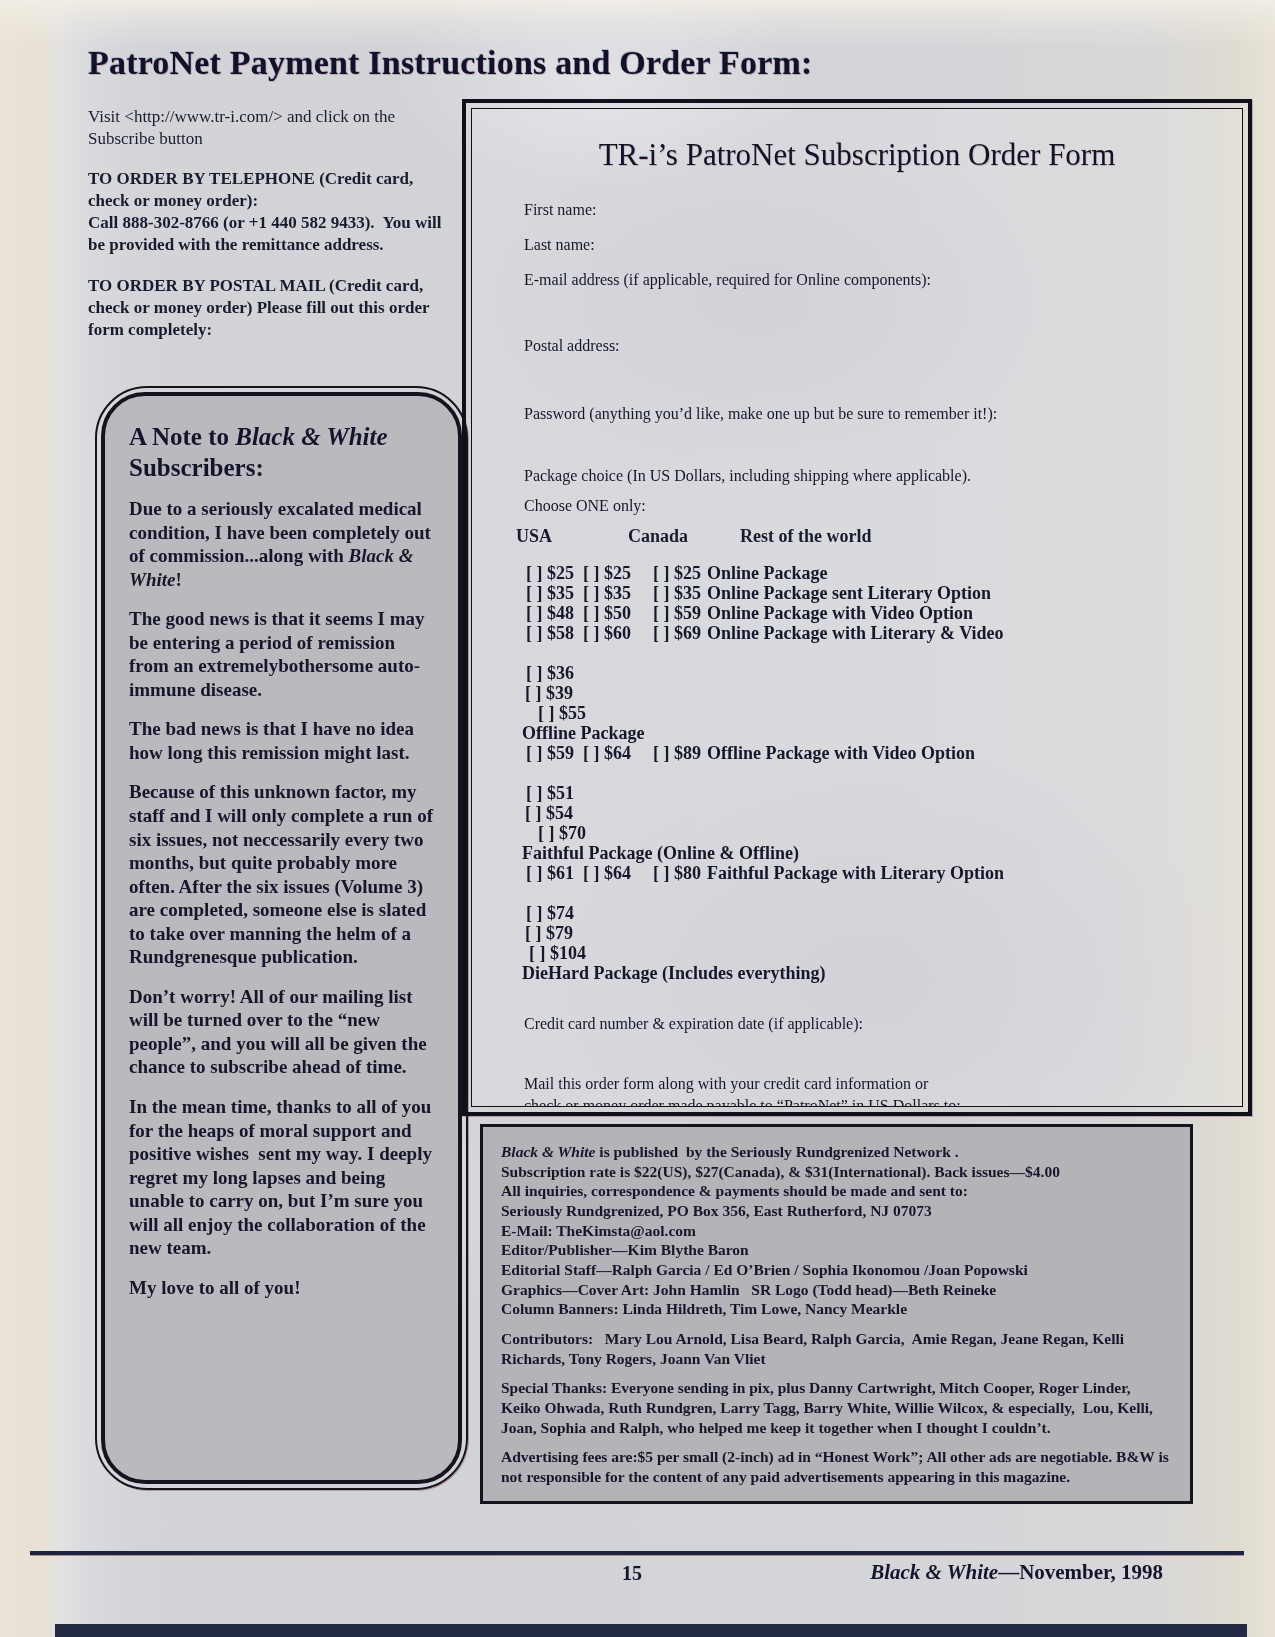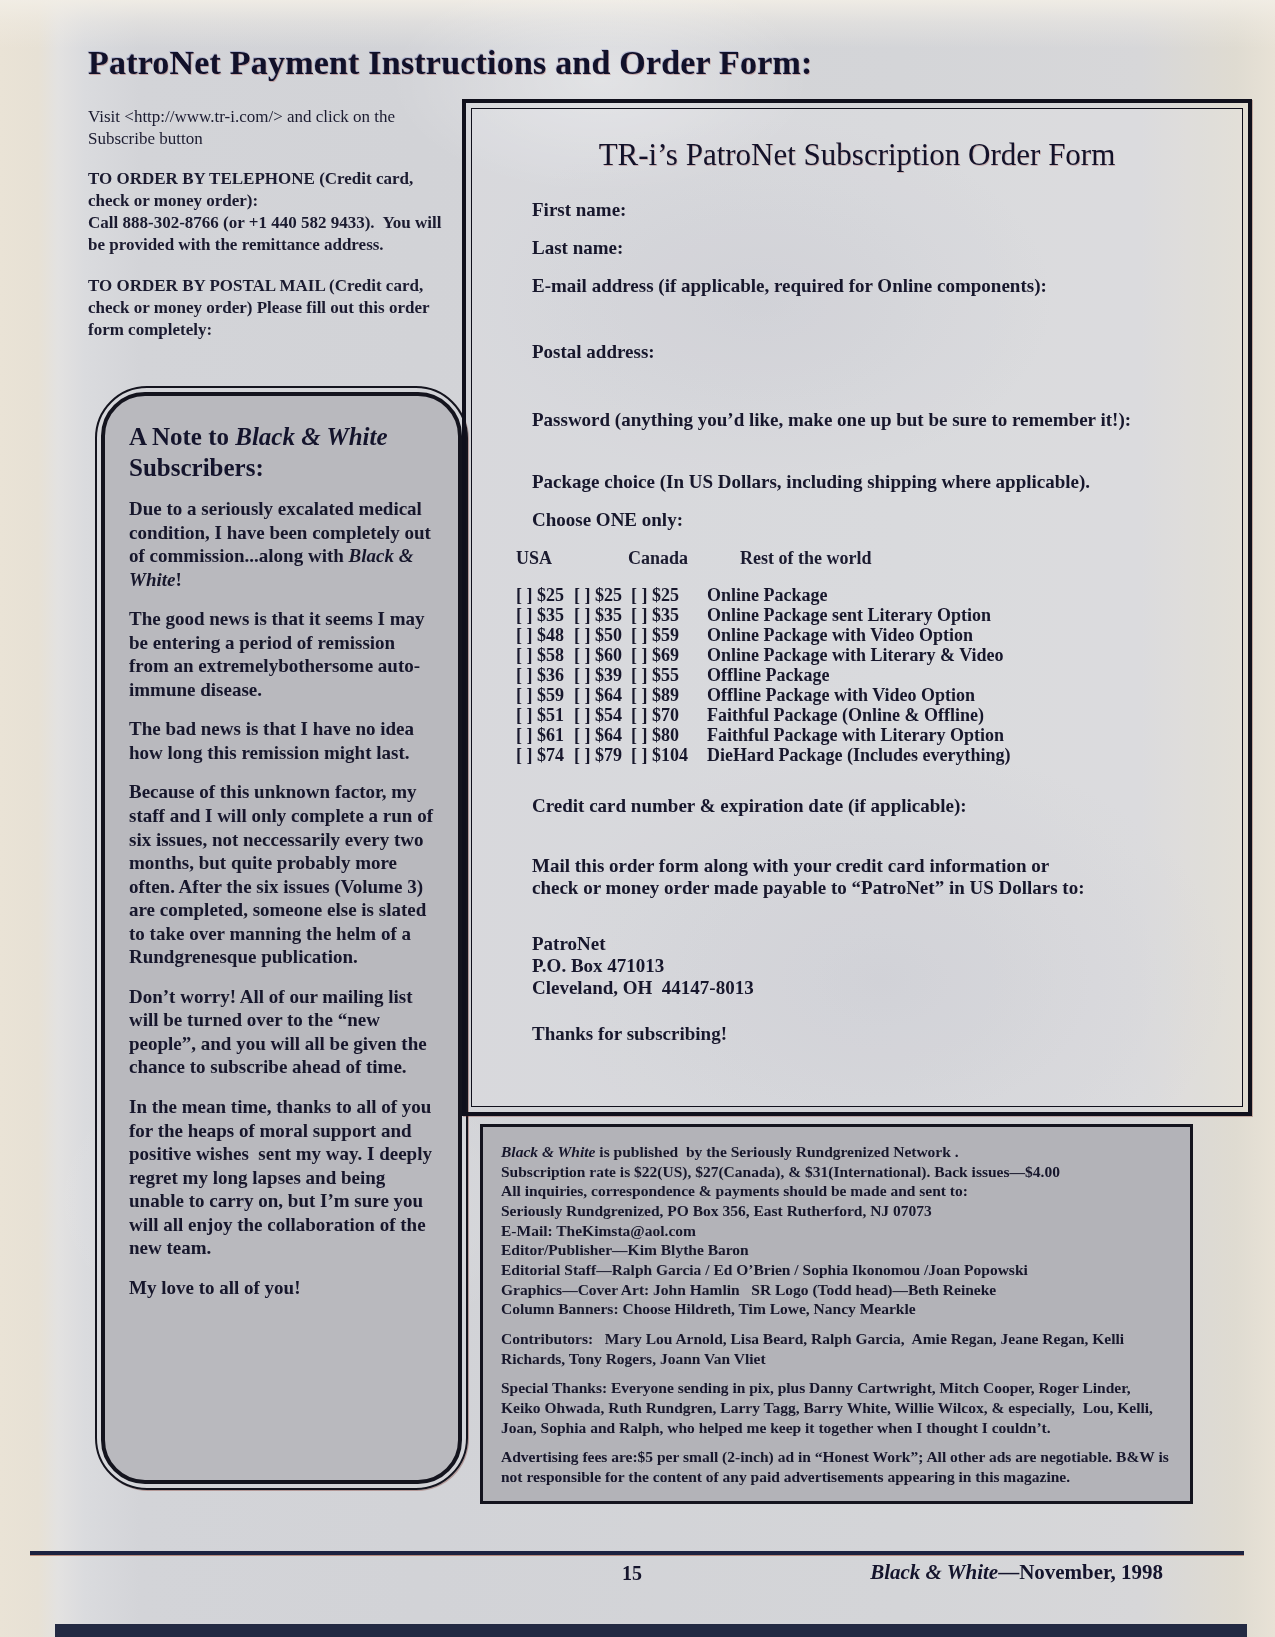--- a/index.html
+++ b/index.html
@@ -32,31 +32,31 @@
   .note-head{font-size:25px;font-weight:bold;line-height:1.22;margin:0 0 14px 0;color:#14142c;}
   .note-para{font-size:19px;font-weight:bold;line-height:1.24;margin:0 0 16px 0;color:#17172c;white-space:pre-wrap;}
   .it{font-style:italic;}
   
   .form-outer{position:absolute;left:462px;top:99px;width:790px;height:1017px;box-sizing:border-box;
     border:4px solid #10101c;padding:5px;box-shadow:1px 1px 0 rgba(120,40,30,.3);}
   .form-inner{width:100%;height:100%;box-sizing:border-box;border:1px solid #10101c;
     background:rgba(236,236,240,.22);padding:28px 44px 0 44px;overflow:hidden;}
   .form-title{text-align:center;font-size:31px;font-weight:400;color:#12122a;margin:0 0 26px 0;
     text-shadow:.6px .6px 0 rgba(150,40,30,.25);}
-  .f-label{font-size:19px;font-weight:bold;line-height:22px;margin:16px;white-space:pre-wrap;color:#17172c;}
+  .f-label{font-size:16px;font-weight:normal;line-height:22px;margin:8px;white-space:pre-wrap;color:#17172c;}
   .mb-s{margin-bottom:13px;}
   .mb-m{margin-bottom:44px;}
   .mb-p{margin-bottom:46px;}
   .mb-w{margin-bottom:40px;}
   .pkg-head{display:flex;font-size:18px;font-weight:bold;line-height:22px;margin:8px 0 16px 0;}
   .ph1{width:112px;flex:none;}
   .ph2{width:112px;flex:none;}
   .pkg-row{display:flex;font-size:18px;font-weight:bold;line-height:20px;color:#17172c;}
-  .pkg-row.gap-top{}
-  .pkg-cell{flex:none;white-space:pre;}
+  .pkg-row.gap-top{margin-top:20px;flex-direction:column;}
+  .pkg-cell{flex:none;white-space:pre;text-align:right;}
   .c1{width:58px;}
   .c2{width:57px;}
   .c3{width:70px;}
   .pkg-label{margin-left:6px;white-space:pre;}
   .mt-pay{margin-top:26px;}
   .mt-cc{margin-top:30px;}
   .mt-mail{margin-top:38px;}
   .mt-addr{margin-top:34px;}
   .mt-thanks{margin-top:24px;}
   
@@ -178,21 +178,21 @@
 
   <div class="info-box">
     <p class="info-line"><span class="it">Black &amp; White</span><span> is published  by the Seriously Rundgrenized Network .</span></p>
     <p class="info-line">Subscription rate is $22(US), $27(Canada), &amp; $31(International). Back issues—$4.00</p>
     <p class="info-line">All inquiries, correspondence &amp; payments should be made and sent to:</p>
     <p class="info-line">Seriously Rundgrenized, PO Box 356, East Rutherford, NJ 07073</p>
     <p class="info-line">E-Mail: TheKimsta@aol.com</p>
     <p class="info-line">Editor/Publisher—Kim Blythe Baron</p>
     <p class="info-line">Editorial Staff—Ralph Garcia / Ed O’Brien / Sophia Ikonomou /Joan Popowski</p>
     <p class="info-line">Graphics—Cover Art: John Hamlin   SR Logo (Todd head)—Beth Reineke</p>
-    <p class="info-line">Column Banners: Choose Hildreth, Tim Lowe, Nancy Mearkle</p>
+    <p class="info-line">Column Banners: Linda Hildreth, Tim Lowe, Nancy Mearkle</p>
     <p class="info-line info-gap">Contributors:   Mary Lou Arnold, Lisa Beard, Ralph Garcia,  Amie Regan, Jeane Regan, Kelli Richards, Tony Rogers, Joann Van Vliet</p>
     <p class="info-line info-gap">Special Thanks: Everyone sending in pix, plus Danny Cartwright, Mitch Cooper, Roger Linder, Keiko Ohwada, Ruth Rundgren, Larry Tagg, Barry White, Willie Wilcox, &amp; especially,  Lou, Kelli, Joan, Sophia and Ralph, who helped me keep it together when I thought I couldn’t.</p>
     <p class="info-line info-gap">Advertising fees are:$5 per small (2-inch) ad in “Honest Work”; All other ads are negotiable. B&amp;W is not responsible for the content of any paid advertisements appearing in this magazine.</p>
   </div>
 
   <div class="footer-rule"></div>
   <div class="footer-num">15</div>
   <div class="footer-mag"><span class="it">Black &amp; White</span><span>—November, 1998</span></div>
   <div class="bottom-band"></div>
 

